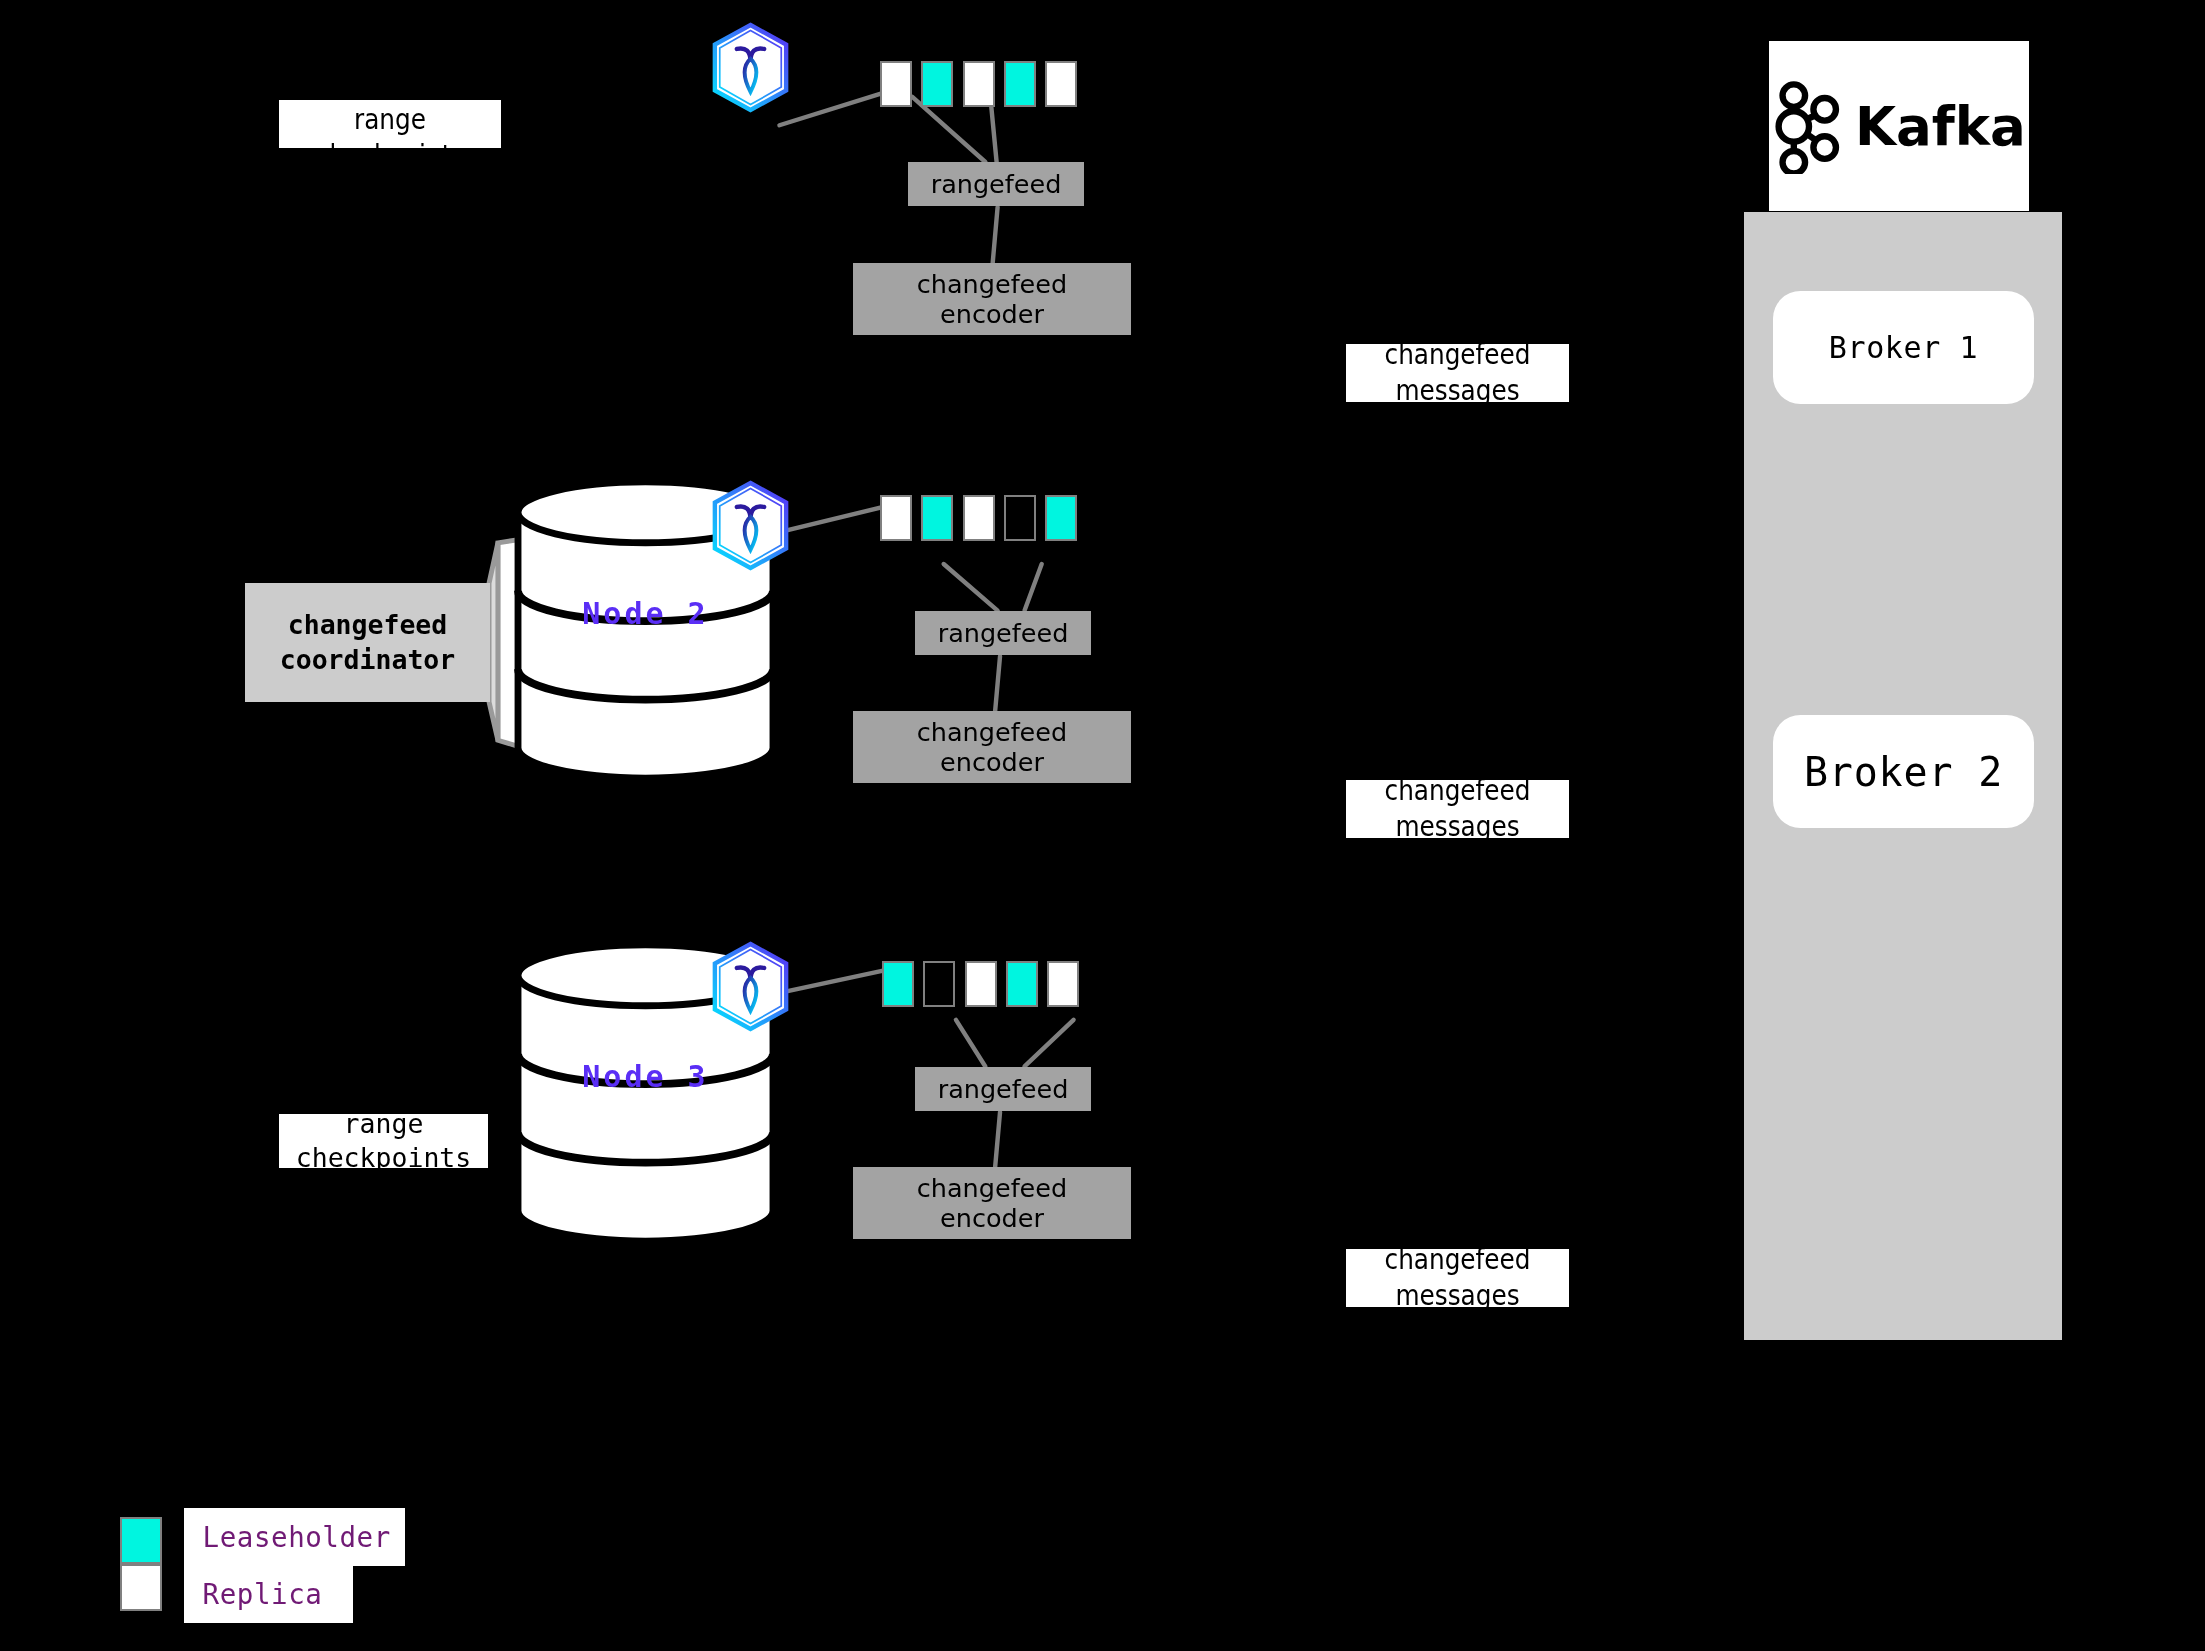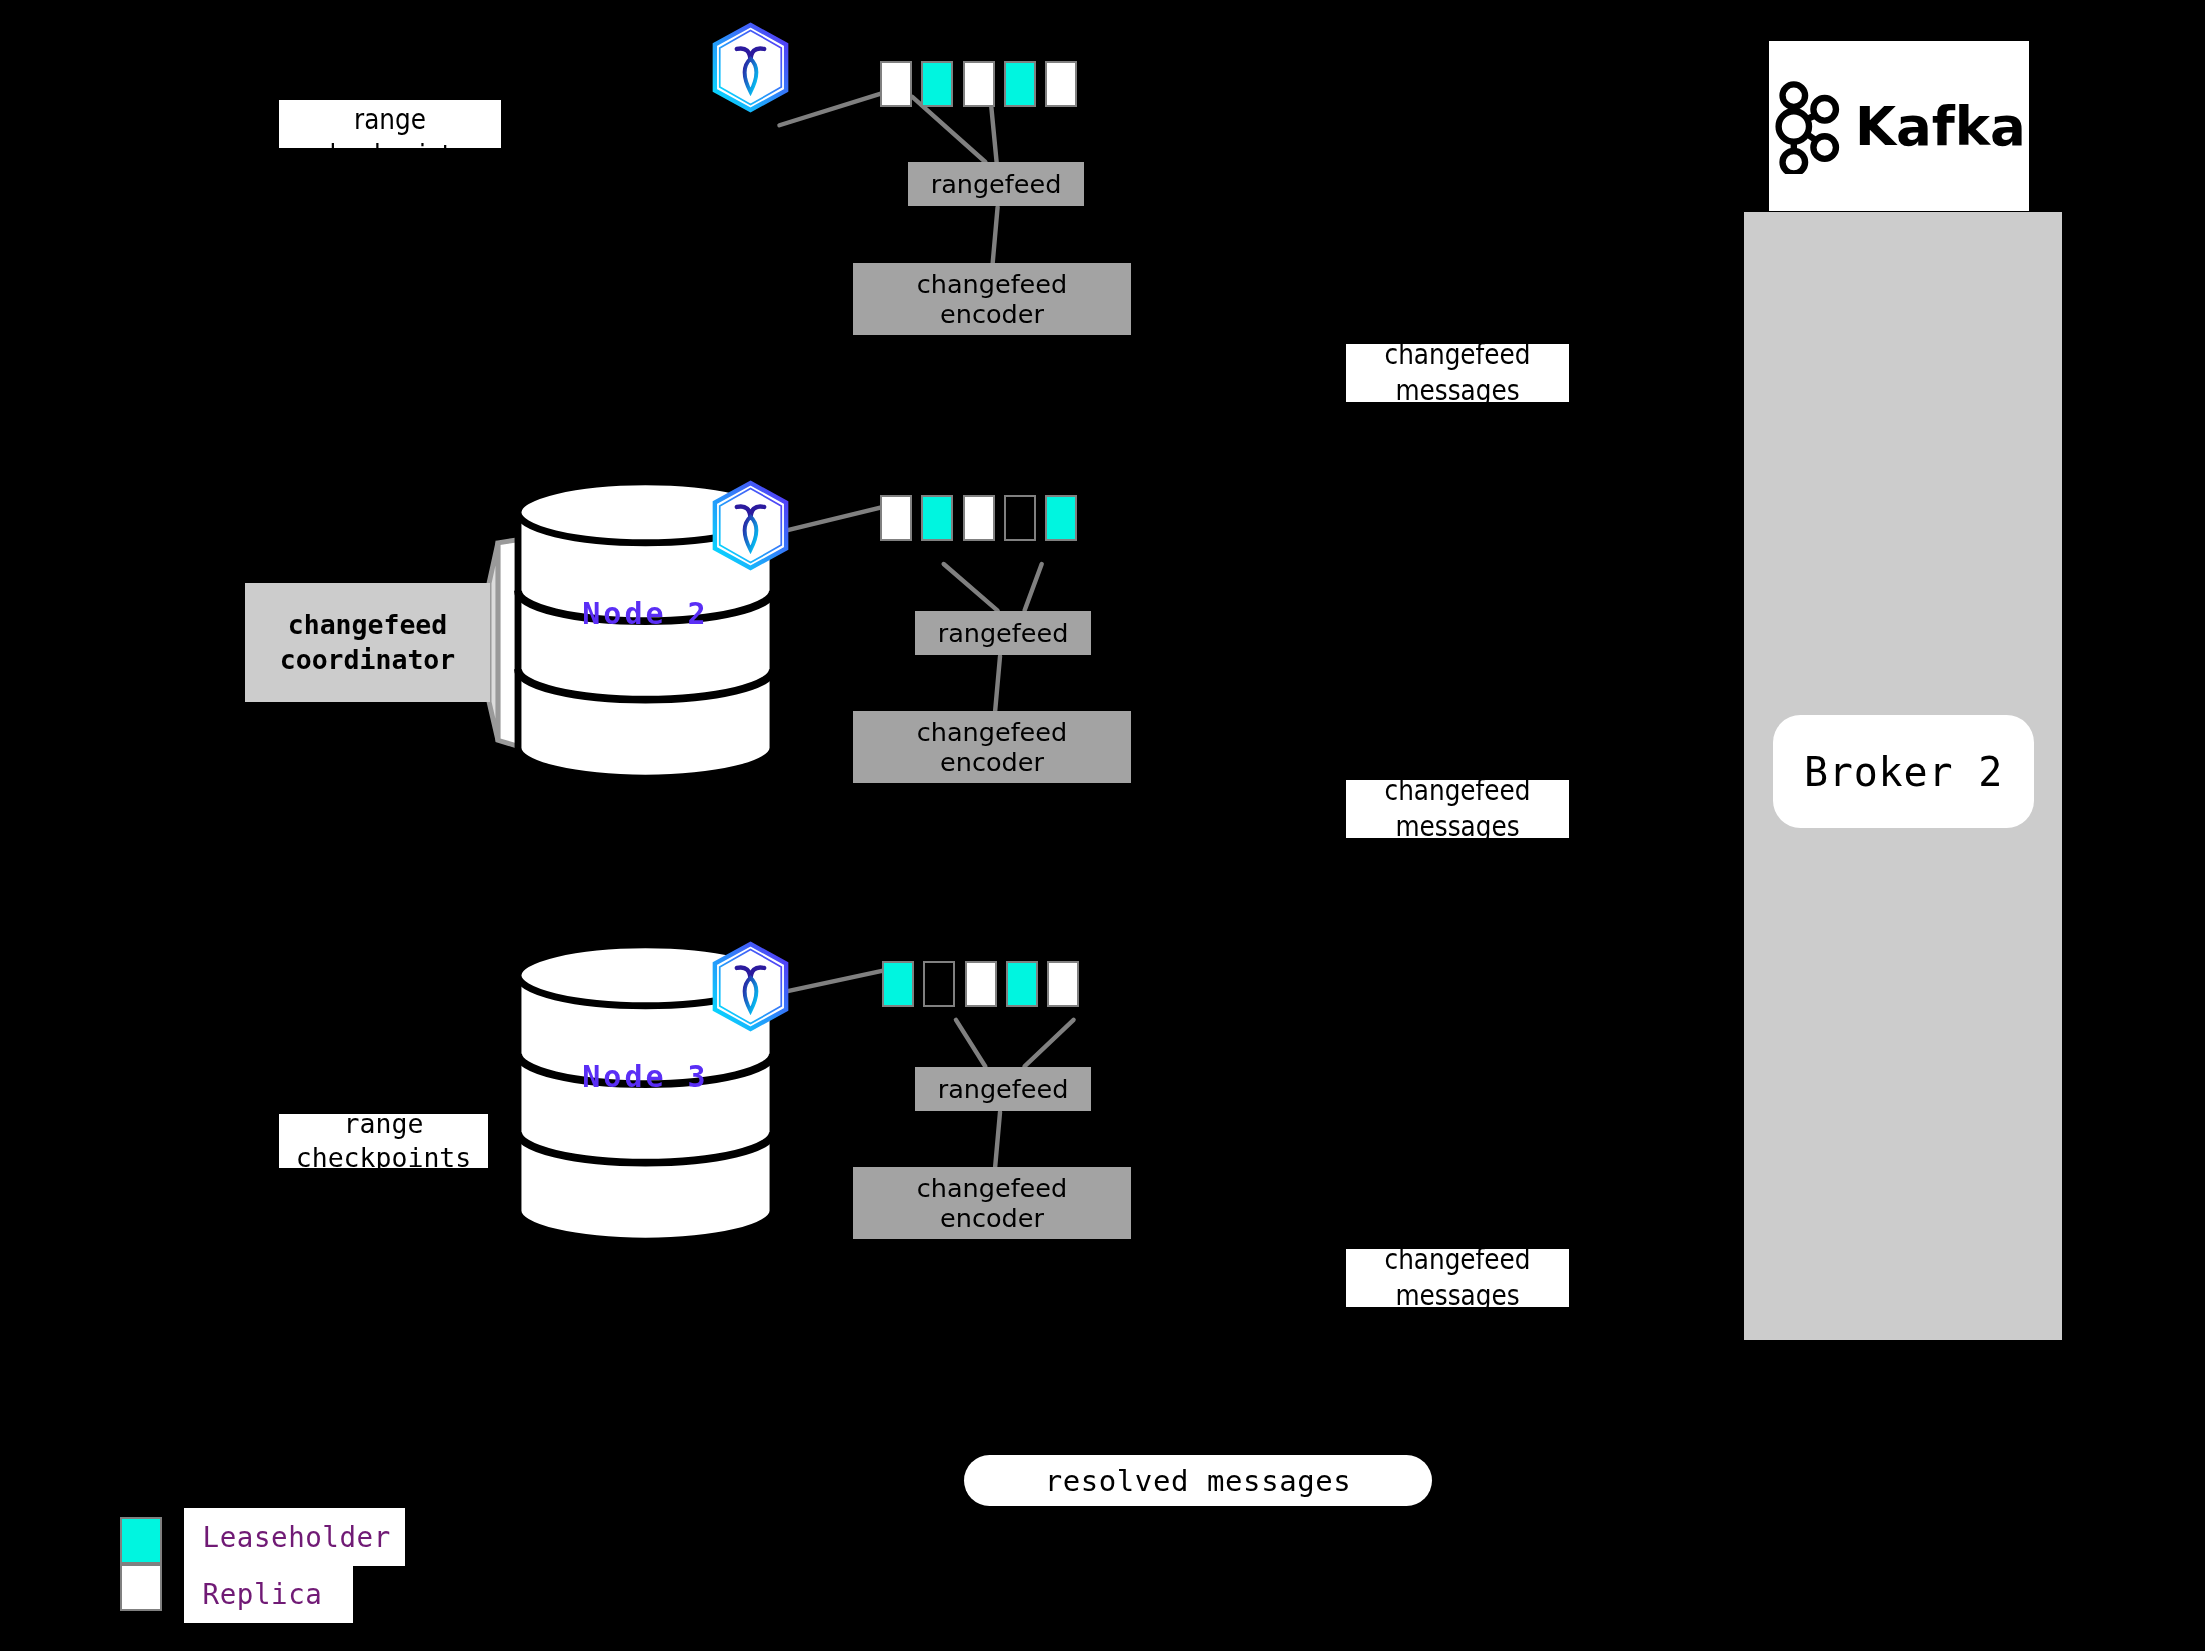--- a/index.html
+++ b/index.html
@@ -231,21 +231,20 @@
   <div class="wlabel mono" style="left:279px;top:1114px;width:209px;height:54px;font-size:26.5px;">range
 checkpoints</div>
 
   <div class="wlabel" style="left:1346px;top:344px;width:223px;height:58px;font-size:27.5px;">changefeed
 messages</div>
   <div class="wlabel" style="left:1346px;top:780px;width:223px;height:58px;font-size:27.5px;">changefeed
 messages</div>
   <div class="wlabel" style="left:1346px;top:1249px;width:223px;height:58px;font-size:27.5px;">changefeed
 messages</div>
 
-  <div class="pill" style="left:964px;top:1455px;width:468px;height:51px;font-size:29px;">resolved messages</div>
 
   <div class="kafka-logo" style="left:1769px;top:41px;width:260px;height:170px;">
     <span style="display:block;">
       <svg width="74" height="98" viewBox="0 0 150 200">
         <g stroke="#000" stroke-width="13" fill="none">
           <line x1="44" y1="52" x2="44" y2="100"></line>
           <line x1="44" y1="100" x2="102" y2="74"></line>
           <line x1="44" y1="100" x2="102" y2="140"></line>
           <line x1="44" y1="100" x2="44" y2="168"></line>
         </g>
@@ -254,20 +253,21 @@
         <circle cx="44" cy="176" r="23" fill="#fff" stroke="#000" stroke-width="13"></circle>
         <circle cx="107" cy="68" r="23" fill="#fff" stroke="#000" stroke-width="13"></circle>
         <circle cx="107" cy="146" r="23" fill="#fff" stroke="#000" stroke-width="13"></circle>
       </svg>
     </span>
     <span class="kafka-word" style="font-size:53px;">Kafka</span>
   </div>
 
   <div class="kafka-panel" style="left:1744px;top:212px;width:318px;height:1128px;"></div>
 
+  <div class="broker" style="left:1773px;top:291px;width:261px;height:113px;font-size:30px;">Broker 1</div>
   <div class="broker" style="left:1773px;top:715px;width:261px;height:113px;font-size:40px;">Broker 2</div>
 
   <div class="legend-sw lease" style="left:120px;top:1517px;width:42px;height:47px;background:#00f5e0;"></div>
   <div class="legend-text" style="left:184px;top:1508px;width:221px;height:58px;font-size:27.5px;">Leaseholder</div>
 
   <div class="legend-sw rep" style="left:120px;top:1564px;width:42px;height:47px;background:#ffffff;"></div>
   <div class="legend-text" style="left:184px;top:1565px;width:169px;height:58px;font-size:27.5px;">Replica</div>
 
 </div>
 

